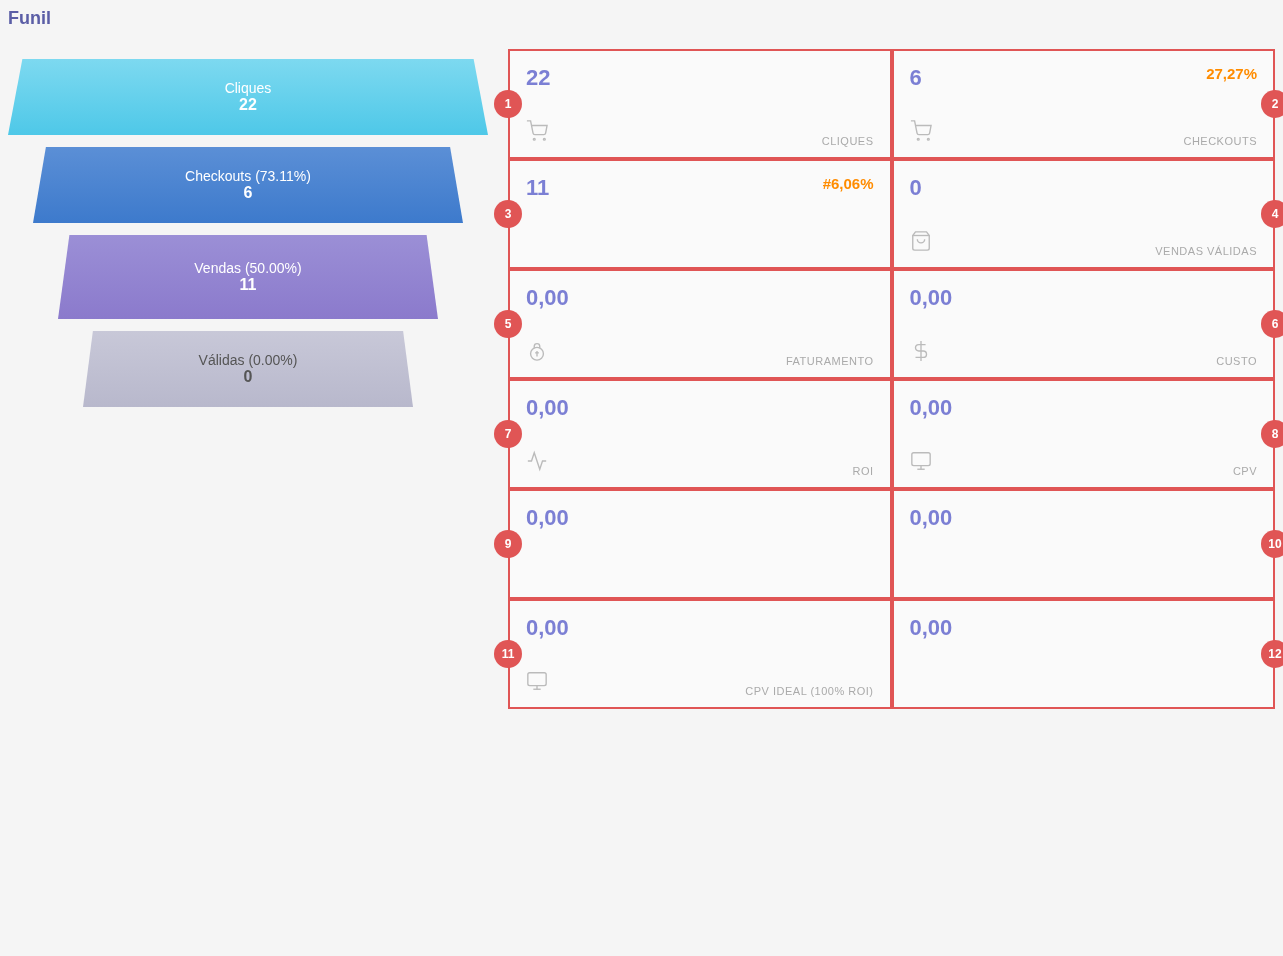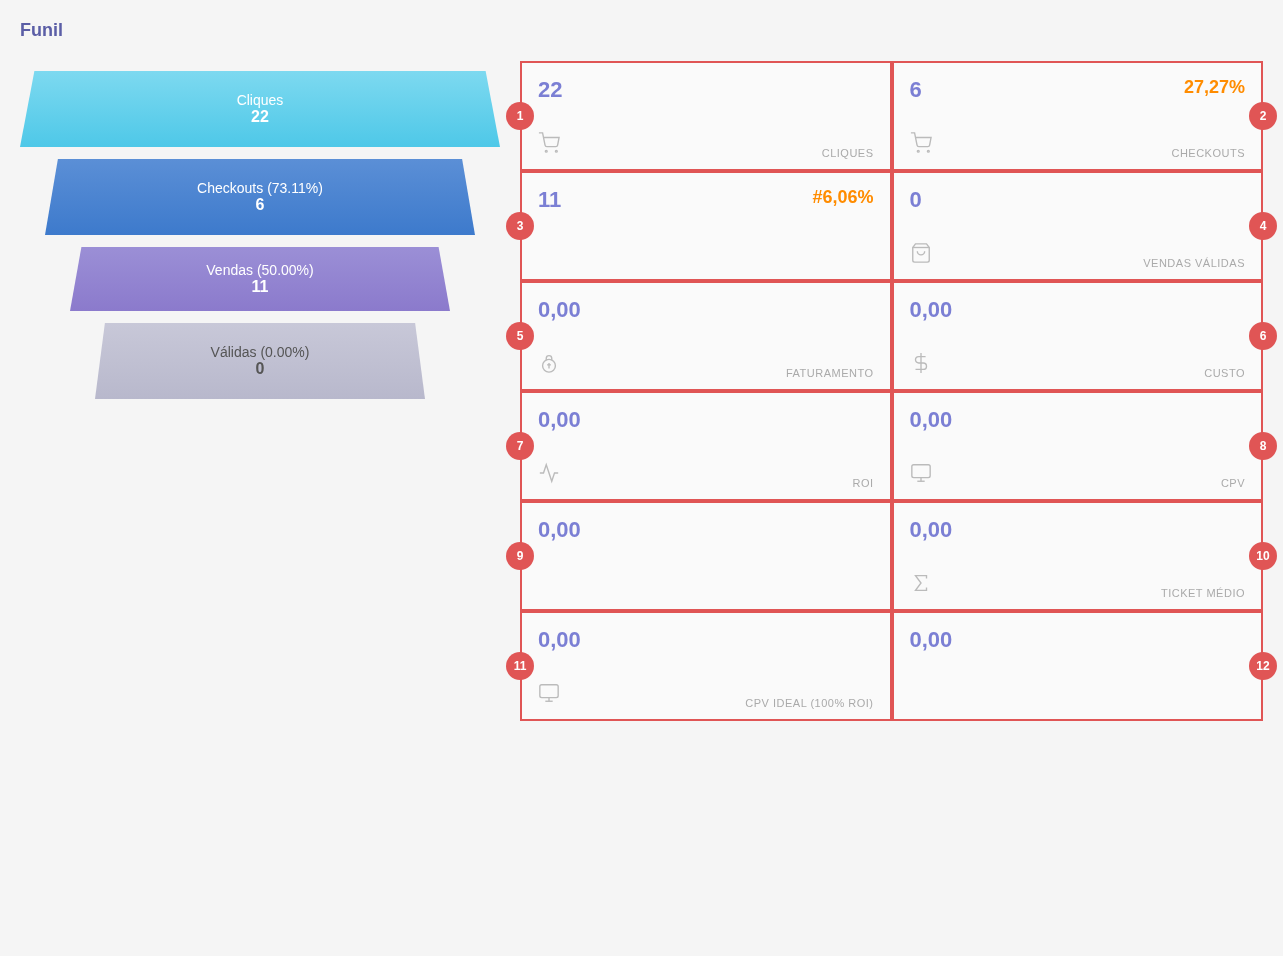--- a/index.html
+++ b/index.html
@@ -5,21 +5,21 @@
     * { box-sizing: border-box; margin: 0; padding: 0; }
     body {
       font-family: Arial, sans-serif;
       background: #f0f0f0;
       min-height: 956px;
       width: 1283px;
     }
     .page-wrapper {
       background: #f5f5f5;
       min-height: 956px;
-      padding: 20px;
+      padding: 8px;
     }
     .page-title {
       font-size: 18px;
       color: #5b5ea6;
       font-weight: bold;
       margin-bottom: 20px;
     }
     .main-content {
       display: flex;
       gap: 20px;
@@ -54,21 +54,21 @@
       height: 76px;
     }
     .funnel-step-2 {
       background: linear-gradient(to bottom, #5b8fd6, #3d7acc);
       width: 430px;
       height: 76px;
     }
     .funnel-step-3 {
       background: linear-gradient(to bottom, #9b8fd6, #8b7acc);
       width: 380px;
-      height: 64px;
+      height: 84px;
       text-align: right;
     }
     .funnel-step-4 {
       background: linear-gradient(to bottom, #c8c8d8, #b8b8cc);
       width: 330px;
       height: 76px;
       color: #555;
     }
     .metric-card {
       background: #fafafa;
@@ -84,21 +84,21 @@
       display: flex;
       justify-content: space-between;
       align-items: flex-start;
     }
     .metric-value {
       font-size: 22px;
       font-weight: 600;
       color: #7b7fd4;
     }
     .metric-percentage {
-      font-size: 18px;
+      font-size: 15px;
       font-weight: 700;
       color: #ff8c00;
     }
     .metric-card-bottom {
       display: flex;
       justify-content: space-between;
       align-items: flex-end;
     }
     .metric-icon {
       font-size: 18px;
@@ -321,26 +321,20 @@
     </div>
   </div>
           </div>
           <div style="position: relative; flex: 1 1 0%;">
             <div class="badge badge-right">10</div>
             <div class="metric-card">
       <div class="metric-card-top">
         <span class="metric-value">0,00</span>
         <span class="metric-percentage"></span>
       </div>
-      <div class="metric-card-bottom">
-        <span class="metric-icon"><svg width="22" height="22" viewBox="0 0 24 24" fill="none" stroke="#bbb" stroke-width="1.5">
-                    <path d="M18 7V4H6l6 8-6 8h12v-3"></path>
-                  </svg></span>
-        <span class="metric-label">TICKET MÉDIO</span>
-      </div>
     </div>
           </div>
         </div>
         <div class="metrics-row">
           <div style="position: relative; flex: 1 1 0%;">
             <div class="badge badge-left">11</div>
             <div class="metric-card">
     <div class="metric-card-top">
       <span class="metric-value">0,00</span>
       <span class="metric-percentage"></span>

